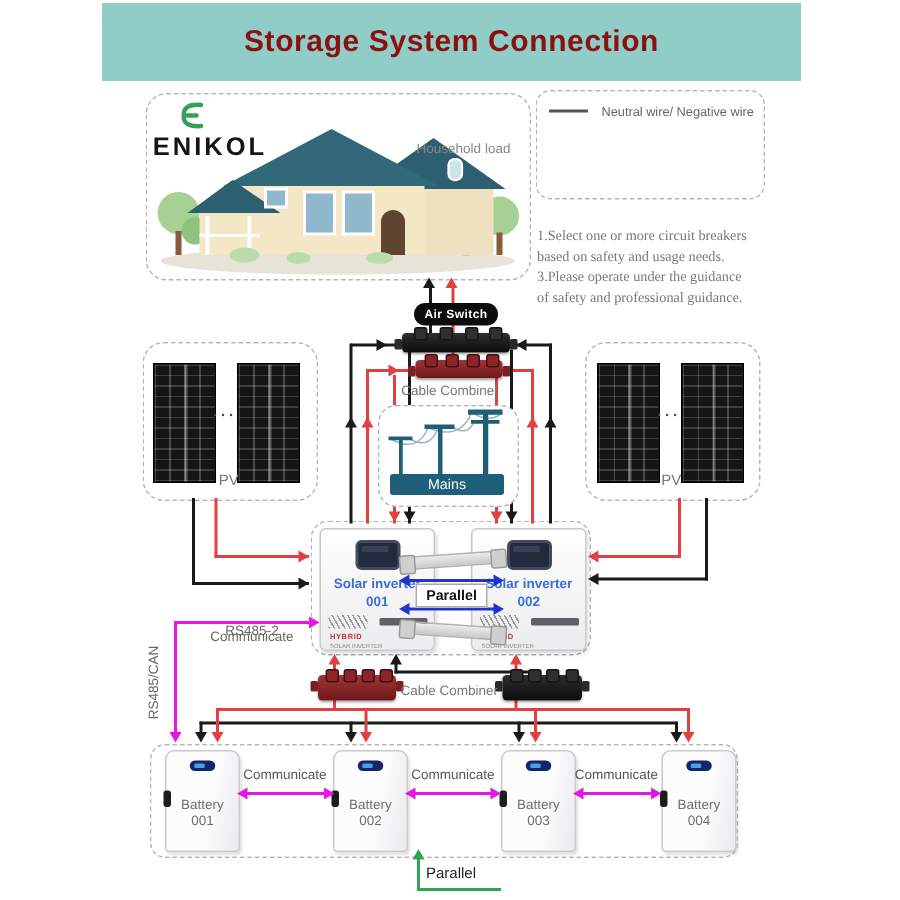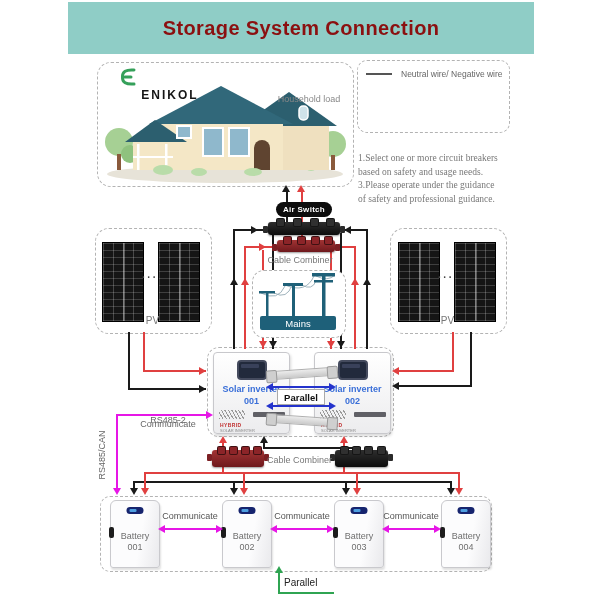--- a/index.html
+++ b/index.html
@@ -27,21 +27,21 @@
   .legend{padding-top:7px;}
   .lrow{display:flex;align-items:center;height:11.5px;padding-left:8px;}
   .lsample{width:26px;height:2px;margin-right:9px;flex:0 0 26px;}
   .llabel{font-size:8.5px;color:#666;white-space:nowrap;}
   .notes{position:absolute;left:358px;top:152px;width:160px;font-family:Liberation Serif, serif;}
   .notes div{font-size:9.5px;color:#787878;line-height:13.5px;}
   
   .glabel{position:absolute;font-size:9px;color:#777;text-align:center;white-space:nowrap;}
   
   .brandtext{position:absolute;left:98px;top:88px;width:84px;text-align:center;
-    font-size:12px;font-weight:bold;letter-spacing:2px;color:#161616;margin-left:30px;}
+    font-size:17px;font-weight:bold;letter-spacing:2px;color:#161616;}
   
   .panel{position:absolute;width:40px;height:78px;background:#151515;border:1px solid #000;
     background-image:repeating-linear-gradient(to right,rgba(255,255,255,.22) 0 1px,transparent 1px 10px),
       repeating-linear-gradient(to bottom,rgba(255,255,255,.18) 0 1px,transparent 1px 7px);}
   .panel::after{content:"";position:absolute;left:50%;top:0;width:2px;height:100%;background:rgba(255,255,255,.3);}
   .pvdots{position:absolute;width:20px;text-align:center;font-size:10px;font-weight:bold;color:#444;letter-spacing:2px;}
   
   .airswitch{position:absolute;left:276px;top:202px;width:56px;height:15px;background:#0d0d0d;
     border-radius:8px;color:#fff;font-size:8px;font-weight:bold;display:flex;align-items:center;
     justify-content:center;letter-spacing:.3px;}

